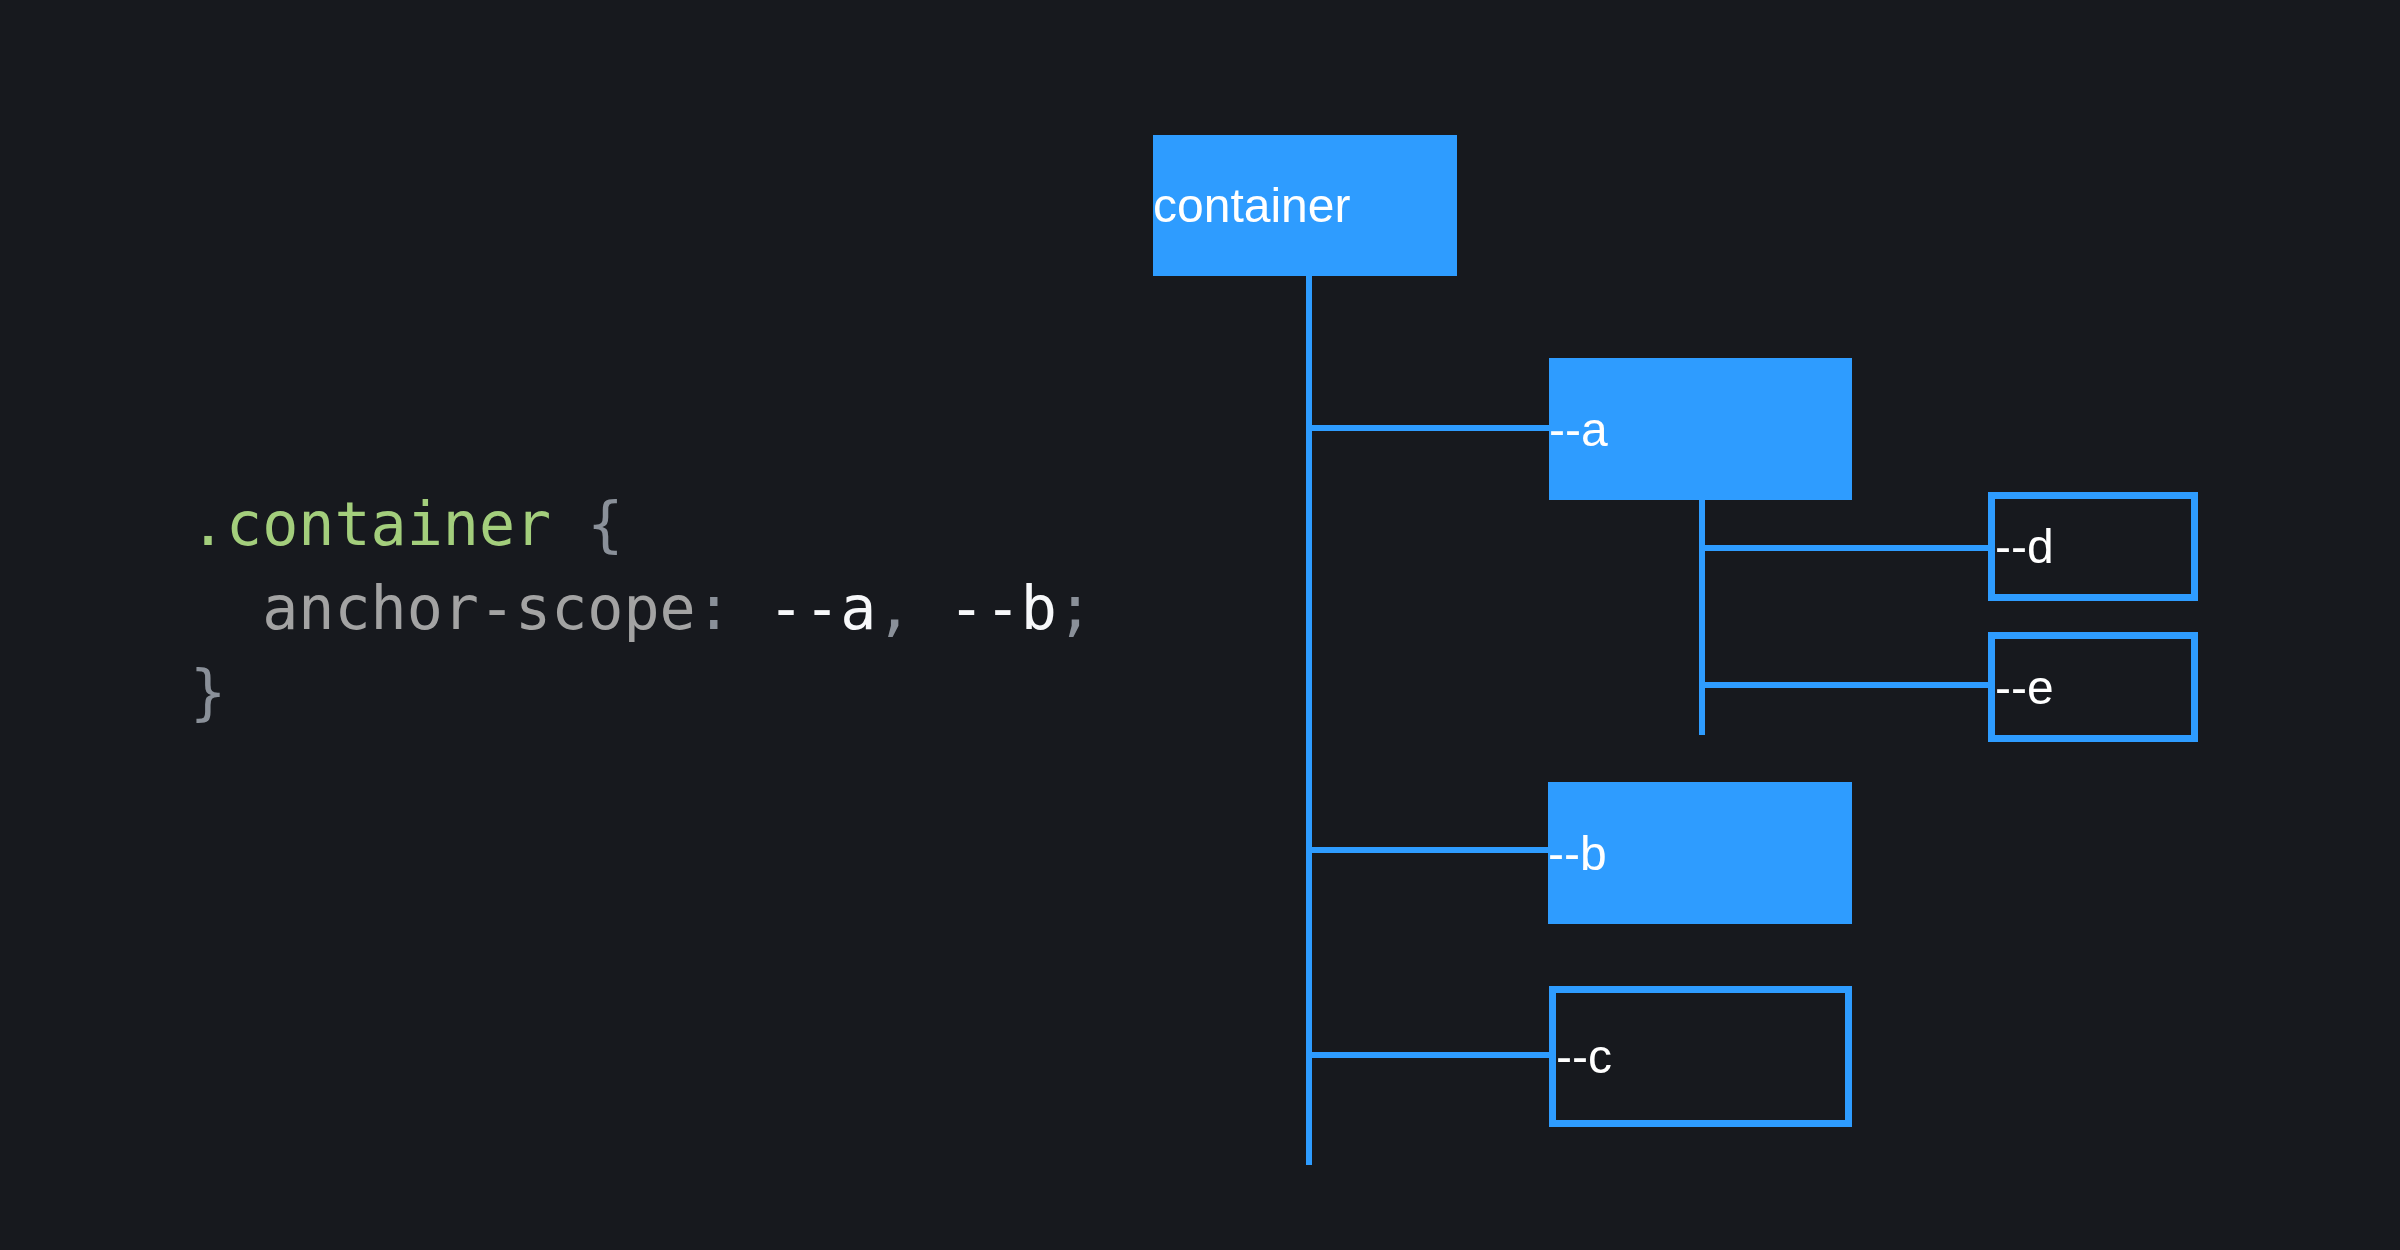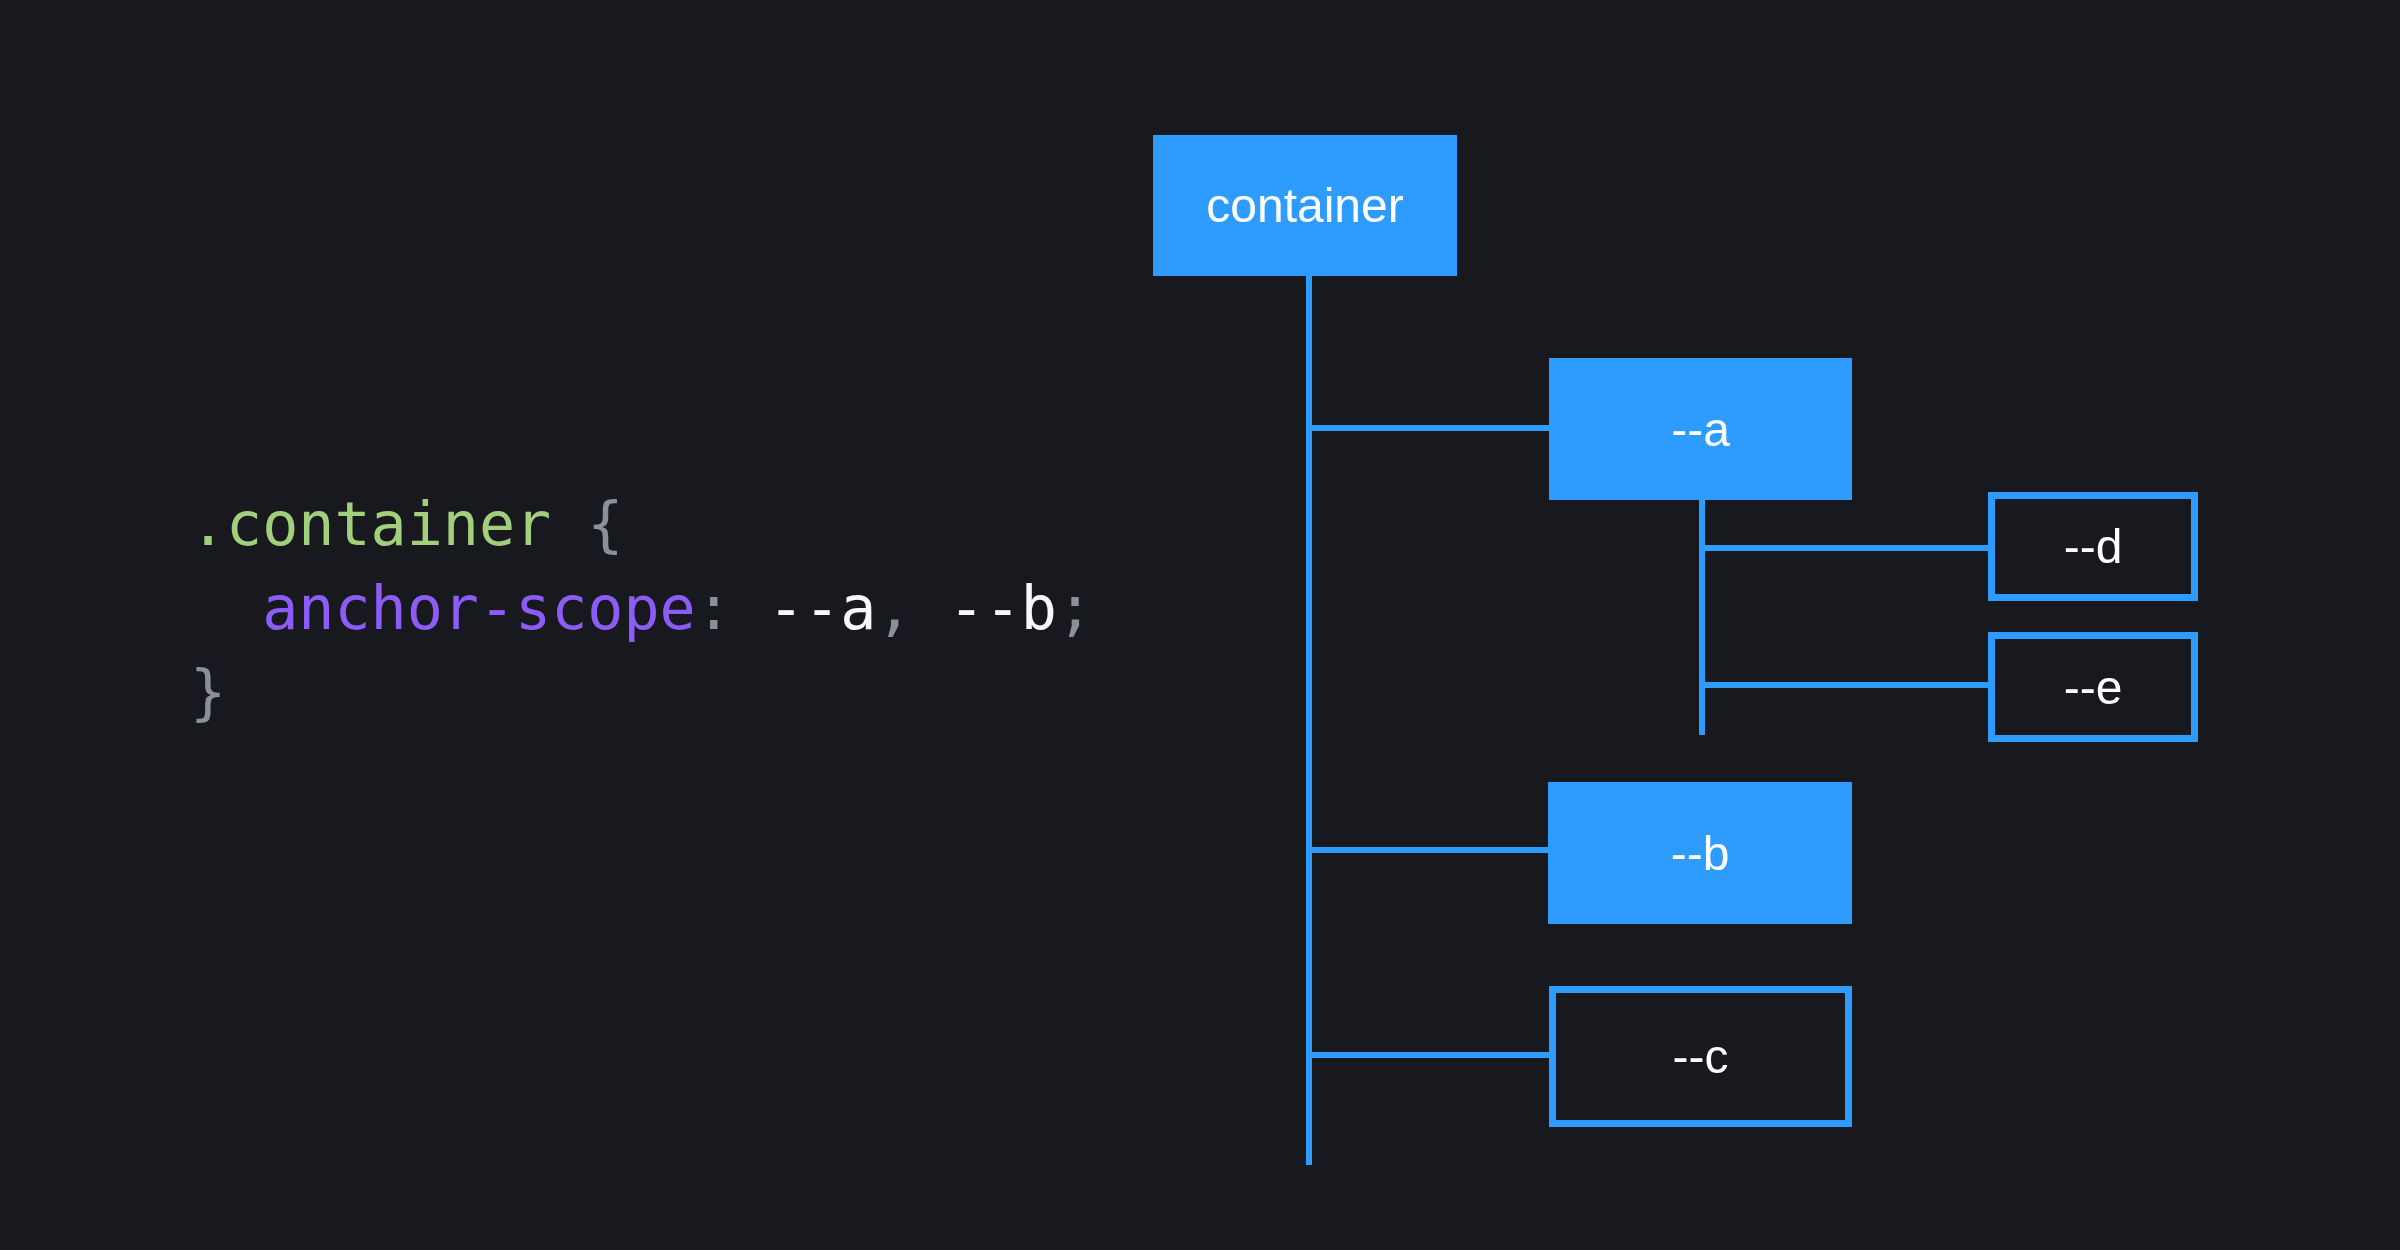--- a/index.html
+++ b/index.html
@@ -21,30 +21,29 @@
     position: absolute;
     left: 182px;
     top: 474px;
     margin: 8px;
     font-family: "DejaVu Sans Mono", "Liberation Mono", monospace;
     font-size: 60px;
     line-height: 84px;
     white-space: pre;
   }
   .tok-green { color: #A3CE7C; }
-  .tok-red   { color: #8b5cf6; }
+  .tok-red   { color: #a3a3a3; }
   .tok-gray  { color: #8A9099; }
   .tok-white { color: #F7F8FA; }
 
   
   .node {
     position: absolute;
     display: flex;
     align-items: center;
-    justify-content: center;
     color: #FFFFFF;
     font-size: 48px;
     box-sizing: border-box;
   }
   .node.filled   { background: #2E9CFF; }
   .node.outlined { border: 7px solid #2E9CFF; background: transparent; }
 
   .cline {
     position: absolute;
     background: #2E9CFF;

